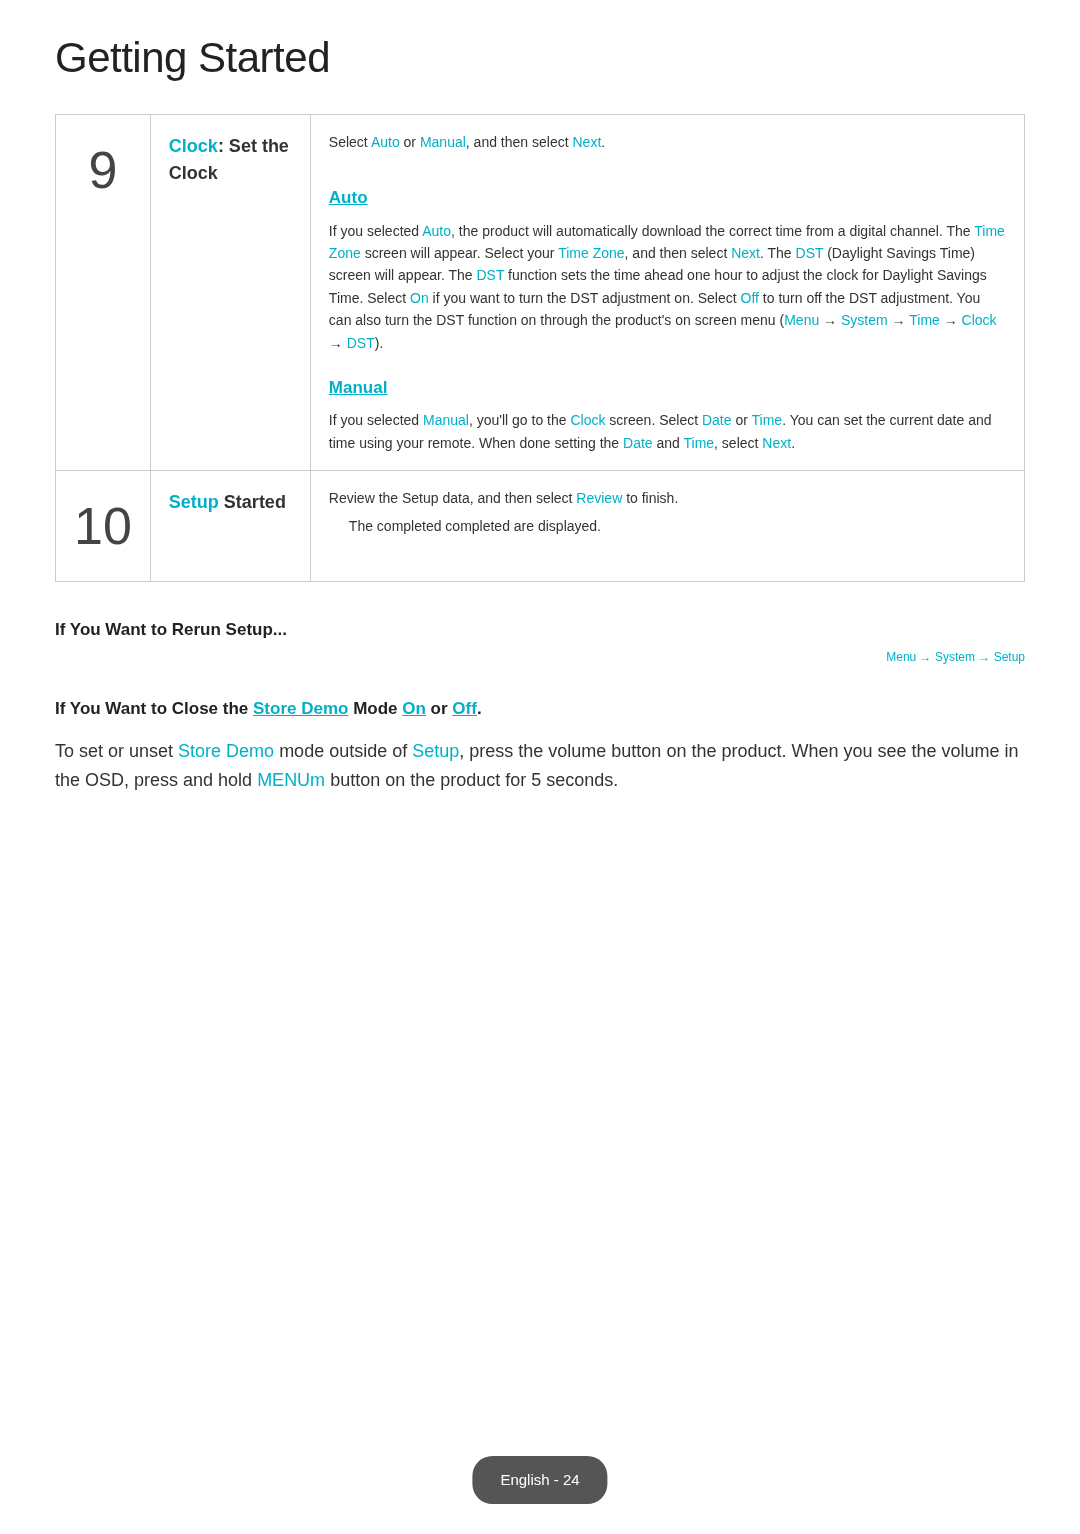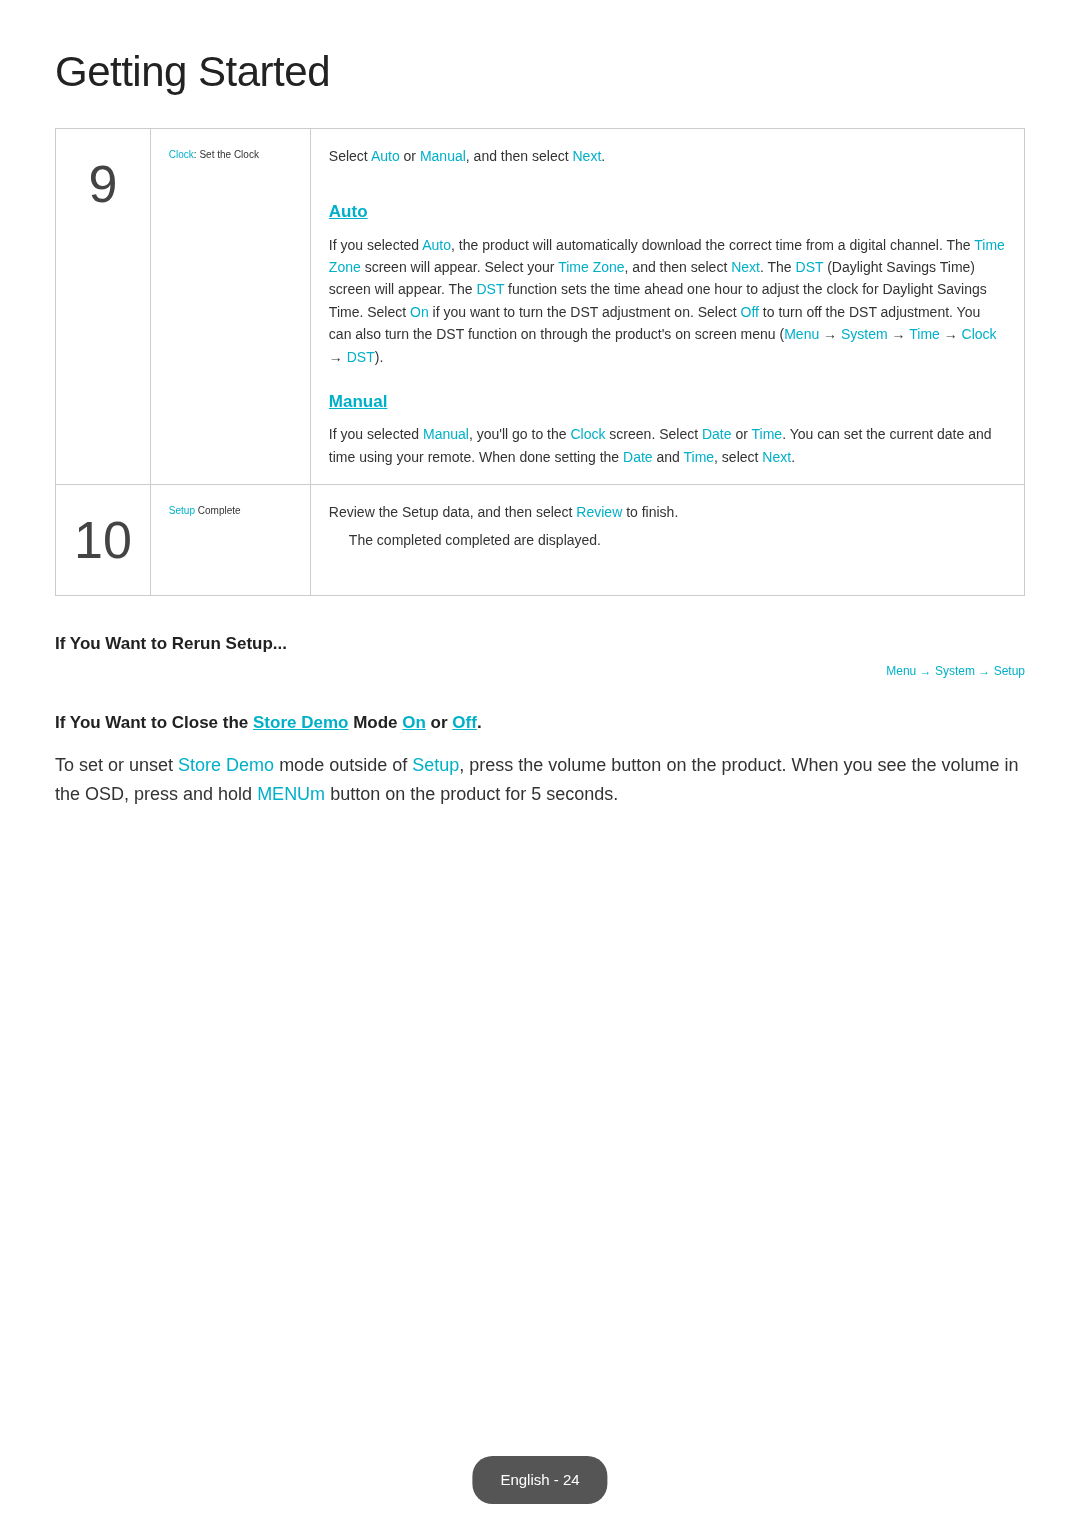--- a/index.html
+++ b/index.html
@@ -7,21 +7,21 @@
       font-family: 'Arial', sans-serif;
       background: #ffffff;
       color: #333333;
       width: 1080px;
       min-height: 1534px;
       position: relative;
       font-size: 15px;
       line-height: 1.5;
     }
     .page-container {
-      padding: 40px 55px 80px 55px;
+      padding: 26px 55px 80px 55px;
     }
     h1.page-title {
       font-size: 42px;
       font-weight: 300;
       color: #222;
       margin-bottom: 25px;
       letter-spacing: -0.5px;
     }
     .steps-table {
       width: 100%;
@@ -36,23 +36,24 @@
     .step-number-cell {
       width: 70px;
       font-size: 52px;
       font-weight: 300;
       color: #444444;
       text-align: center;
       vertical-align: middle;
     }
     .step-label-cell {
       width: 160px;
-      font-size: 10px;
+      font-size: 18px;
       color: #333;
       padding-top: 18px !important;
+      font-weight: bold;
     }
     .step-content-cell {
       font-size: 14px;
       line-height: 1.6;
       color: #333;
     }
     .cyan { color: #00b0c8; }
     .auto-heading {
       color: #00b0c8;
       font-size: 17px;
@@ -145,21 +146,21 @@
             <p>
               If you selected <span class="cyan">Manual</span>, you'll go to the <span class="cyan">Clock</span> screen. Select <span class="cyan">Date</span> or <span class="cyan">Time</span>. You can set the current date and time using your remote. When done setting the <span class="cyan">Date</span> and <span class="cyan">Time</span>, select <span class="cyan">Next</span>.
             </p>
           </div>
         </td>
       </tr>
 
       <tr>
         <td class="step-number-cell">10</td>
         <td class="step-label-cell">
-          <span class="cyan">Setup</span><span> Complete</span>
+          <span class="cyan">Setup</span><span> Started</span>
         </td>
         <td class="step-content-cell">
           <p>
             <span>Review the Setup data, and then select </span><span class="cyan">Review</span><span> to finish.</span>
           </p>
           <p style="margin-top:6px; margin-left: 20px;">The completed completed are displayed.</p>
         </td>
       </tr>
     </tbody>
   </table>

